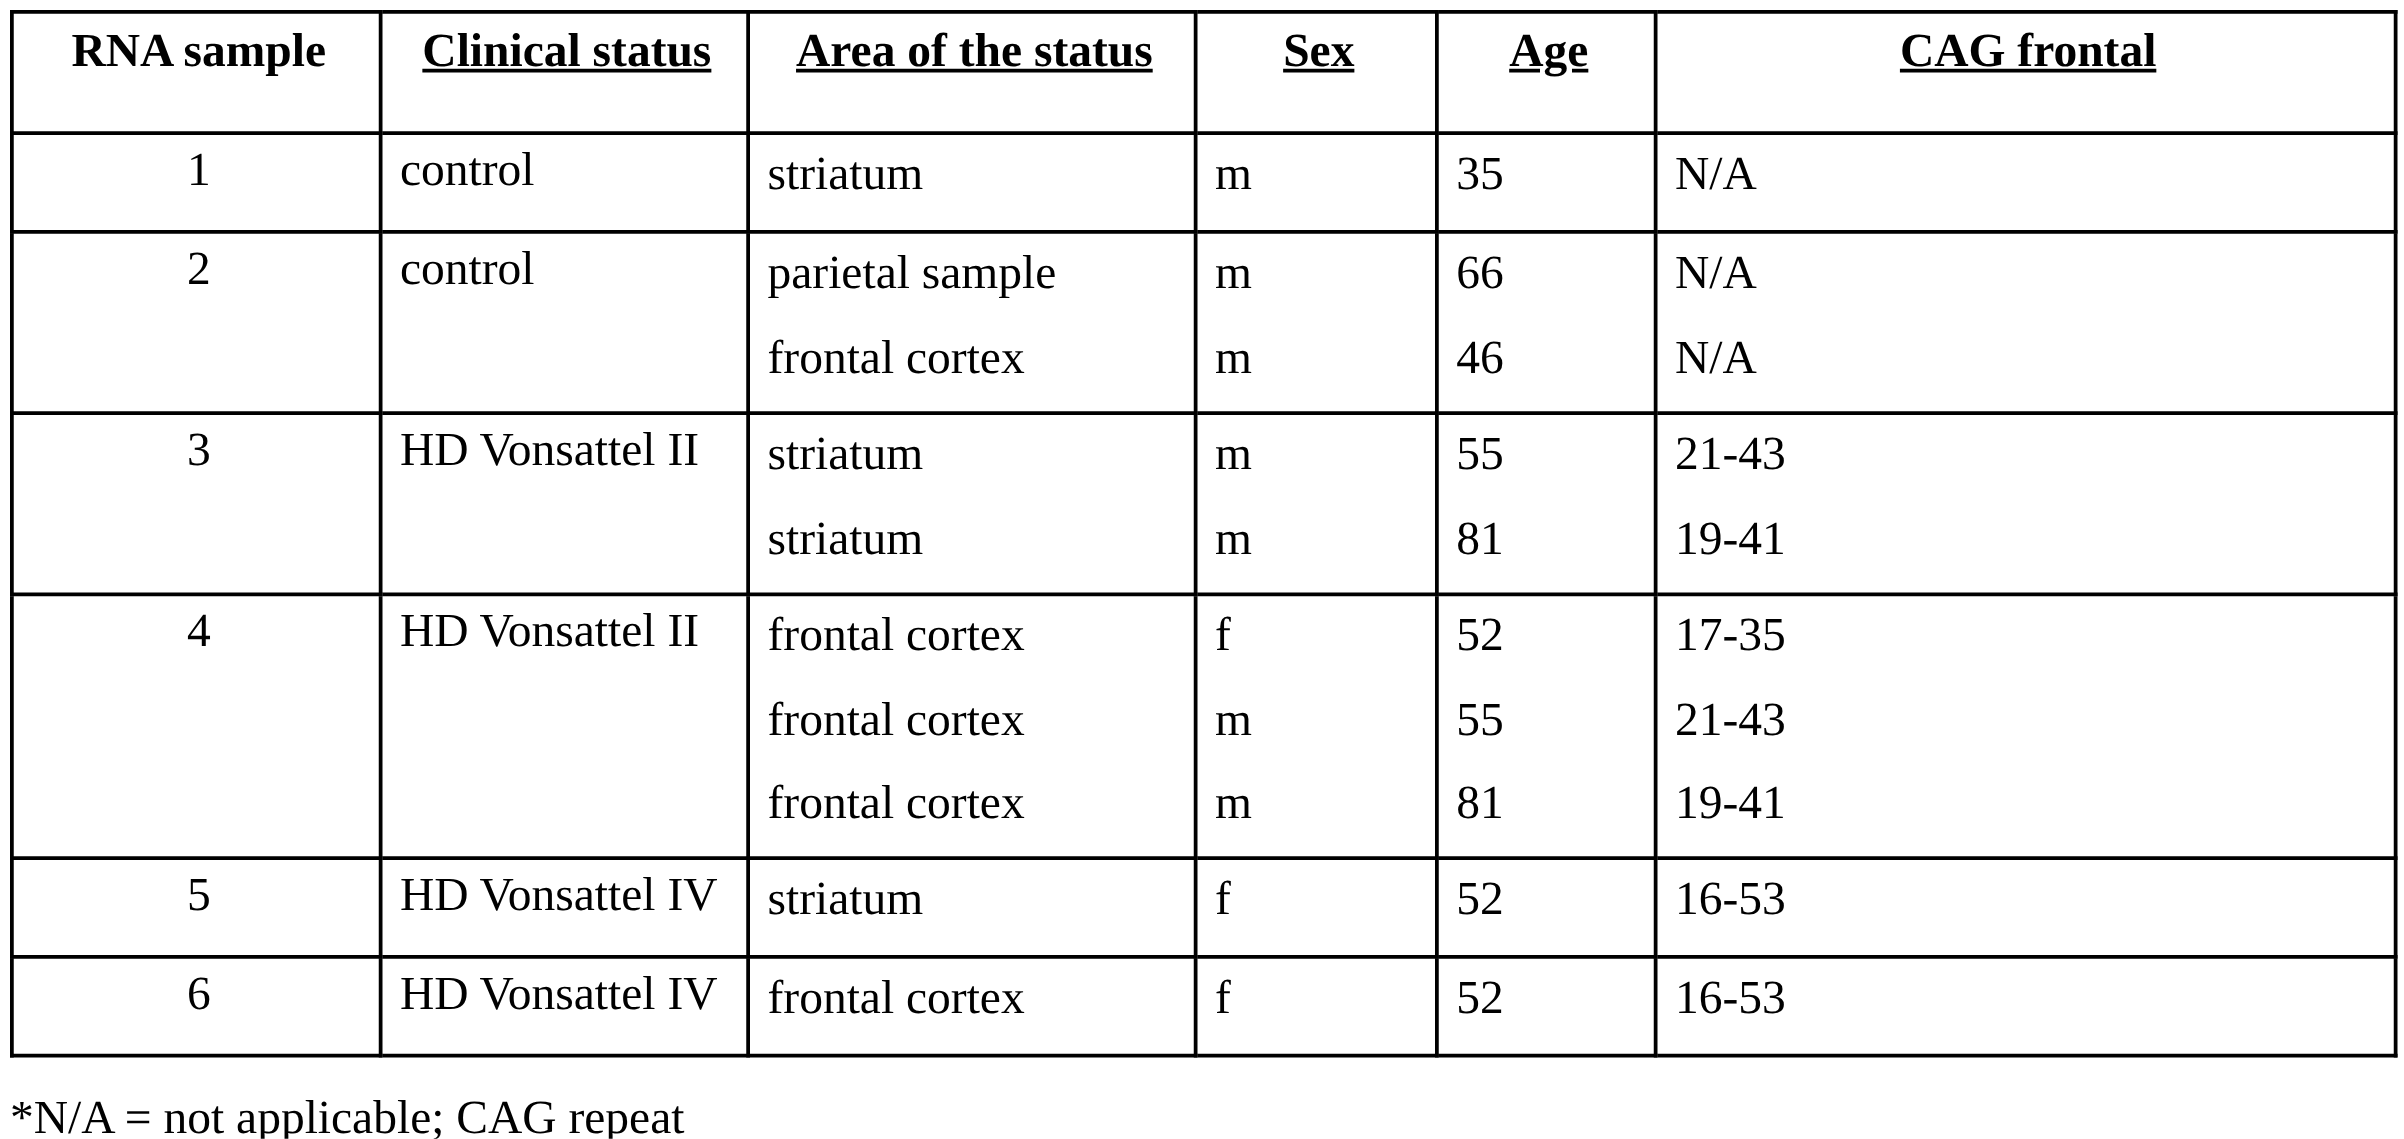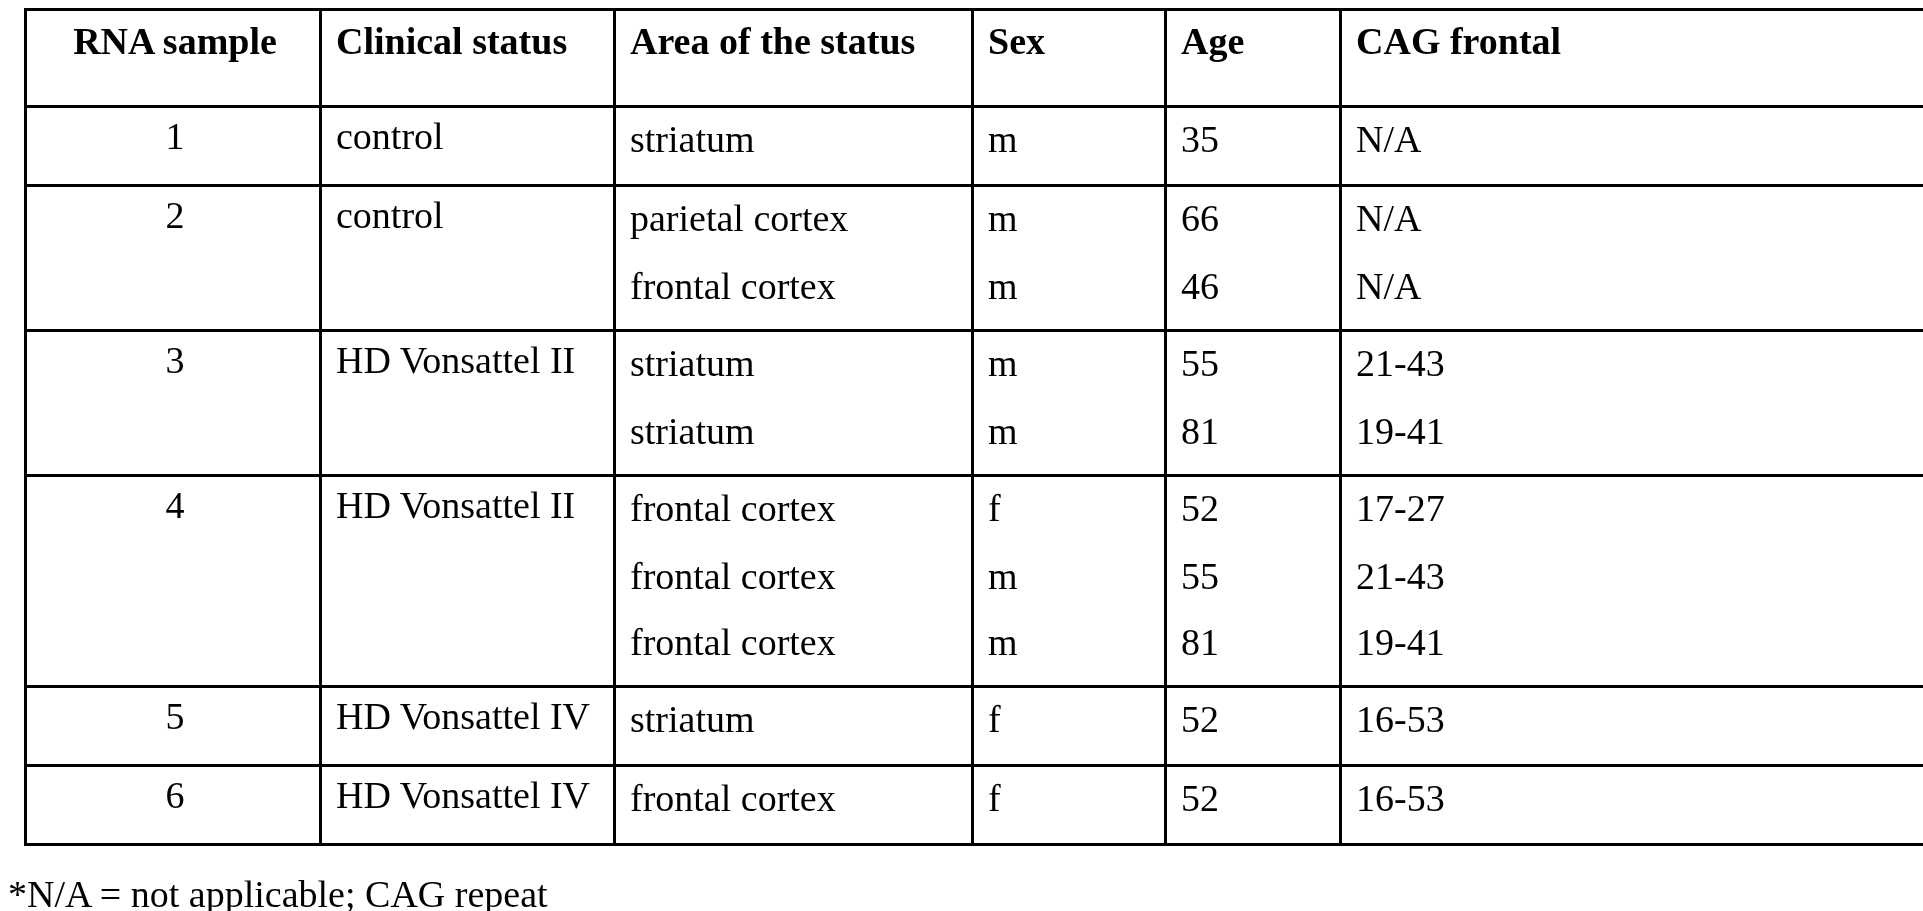--- a/index.html
+++ b/index.html
@@ -13,21 +13,21 @@
     font-family: "Liberation Serif", "DejaVu Serif", serif;
     color: #000000;
     overflow: hidden;
   }
 
   .page {
     position: relative;
     width: 1923px;
     height: 911px;
     box-sizing: border-box;
-    padding: 8px 8px 0 24px;
+    padding: 8px 8px 0 8px;
   }
 
   table.data-table {
     border-collapse: collapse;
     width: 1907px;
     table-layout: fixed;
     background: #ffffff;
   }
 
   table.data-table col.c-sample   { width: 295px; }
@@ -52,21 +52,21 @@
     height: 62px;
     padding-top: 8px;
     padding-bottom: 24px;
   }
 
   th.th-sample { text-align: center; }
   th.th-status,
   th.th-area,
   th.th-sex,
   th.th-age,
-  th.th-cag { text-align: left; }
+  th.th-cag { text-align: center; text-decoration: underline; }
 
   td.cell-sample {
     text-align: center;
     padding-left: 10px;
     padding-right: 10px;
   }
 
   td.cell-status,
   td.cell-area,
   td.cell-sex,
@@ -135,21 +135,21 @@
             <span class="sub-line first">35</span>
           </td>
           <td class="cell-cag">
             <span class="sub-line first">N/A</span>
           </td>
         </tr>
         <tr>
           <td class="cell-sample rowspan-pad">2</td>
           <td class="cell-status rowspan-pad">control</td>
           <td class="cell-area rowspan-pad">
-            <span class="sub-line first">parietal cortex</span>
+            <span class="sub-line first">parietal sample</span>
             <span class="sub-line">frontal cortex</span>
           </td>
           <td class="cell-sex rowspan-pad">
             <span class="sub-line first">m</span>
             <span class="sub-line">m</span>
           </td>
           <td class="cell-age rowspan-pad">
             <span class="sub-line first">66</span>
             <span class="sub-line">46</span>
           </td>
@@ -190,21 +190,21 @@
             <span class="sub-line first">f</span>
             <span class="sub-line">m</span>
             <span class="sub-line">m</span>
           </td>
           <td class="cell-age rowspan-pad">
             <span class="sub-line first">52</span>
             <span class="sub-line">55</span>
             <span class="sub-line">81</span>
           </td>
           <td class="cell-cag rowspan-pad">
-            <span class="sub-line first">17-27</span>
+            <span class="sub-line first">17-35</span>
             <span class="sub-line">21-43</span>
             <span class="sub-line">19-41</span>
           </td>
         </tr>
         <tr>
           <td class="cell-sample">5</td>
           <td class="cell-status">HD Vonsattel IV</td>
           <td class="cell-area">
             <span class="sub-line first">striatum</span>
           </td>

